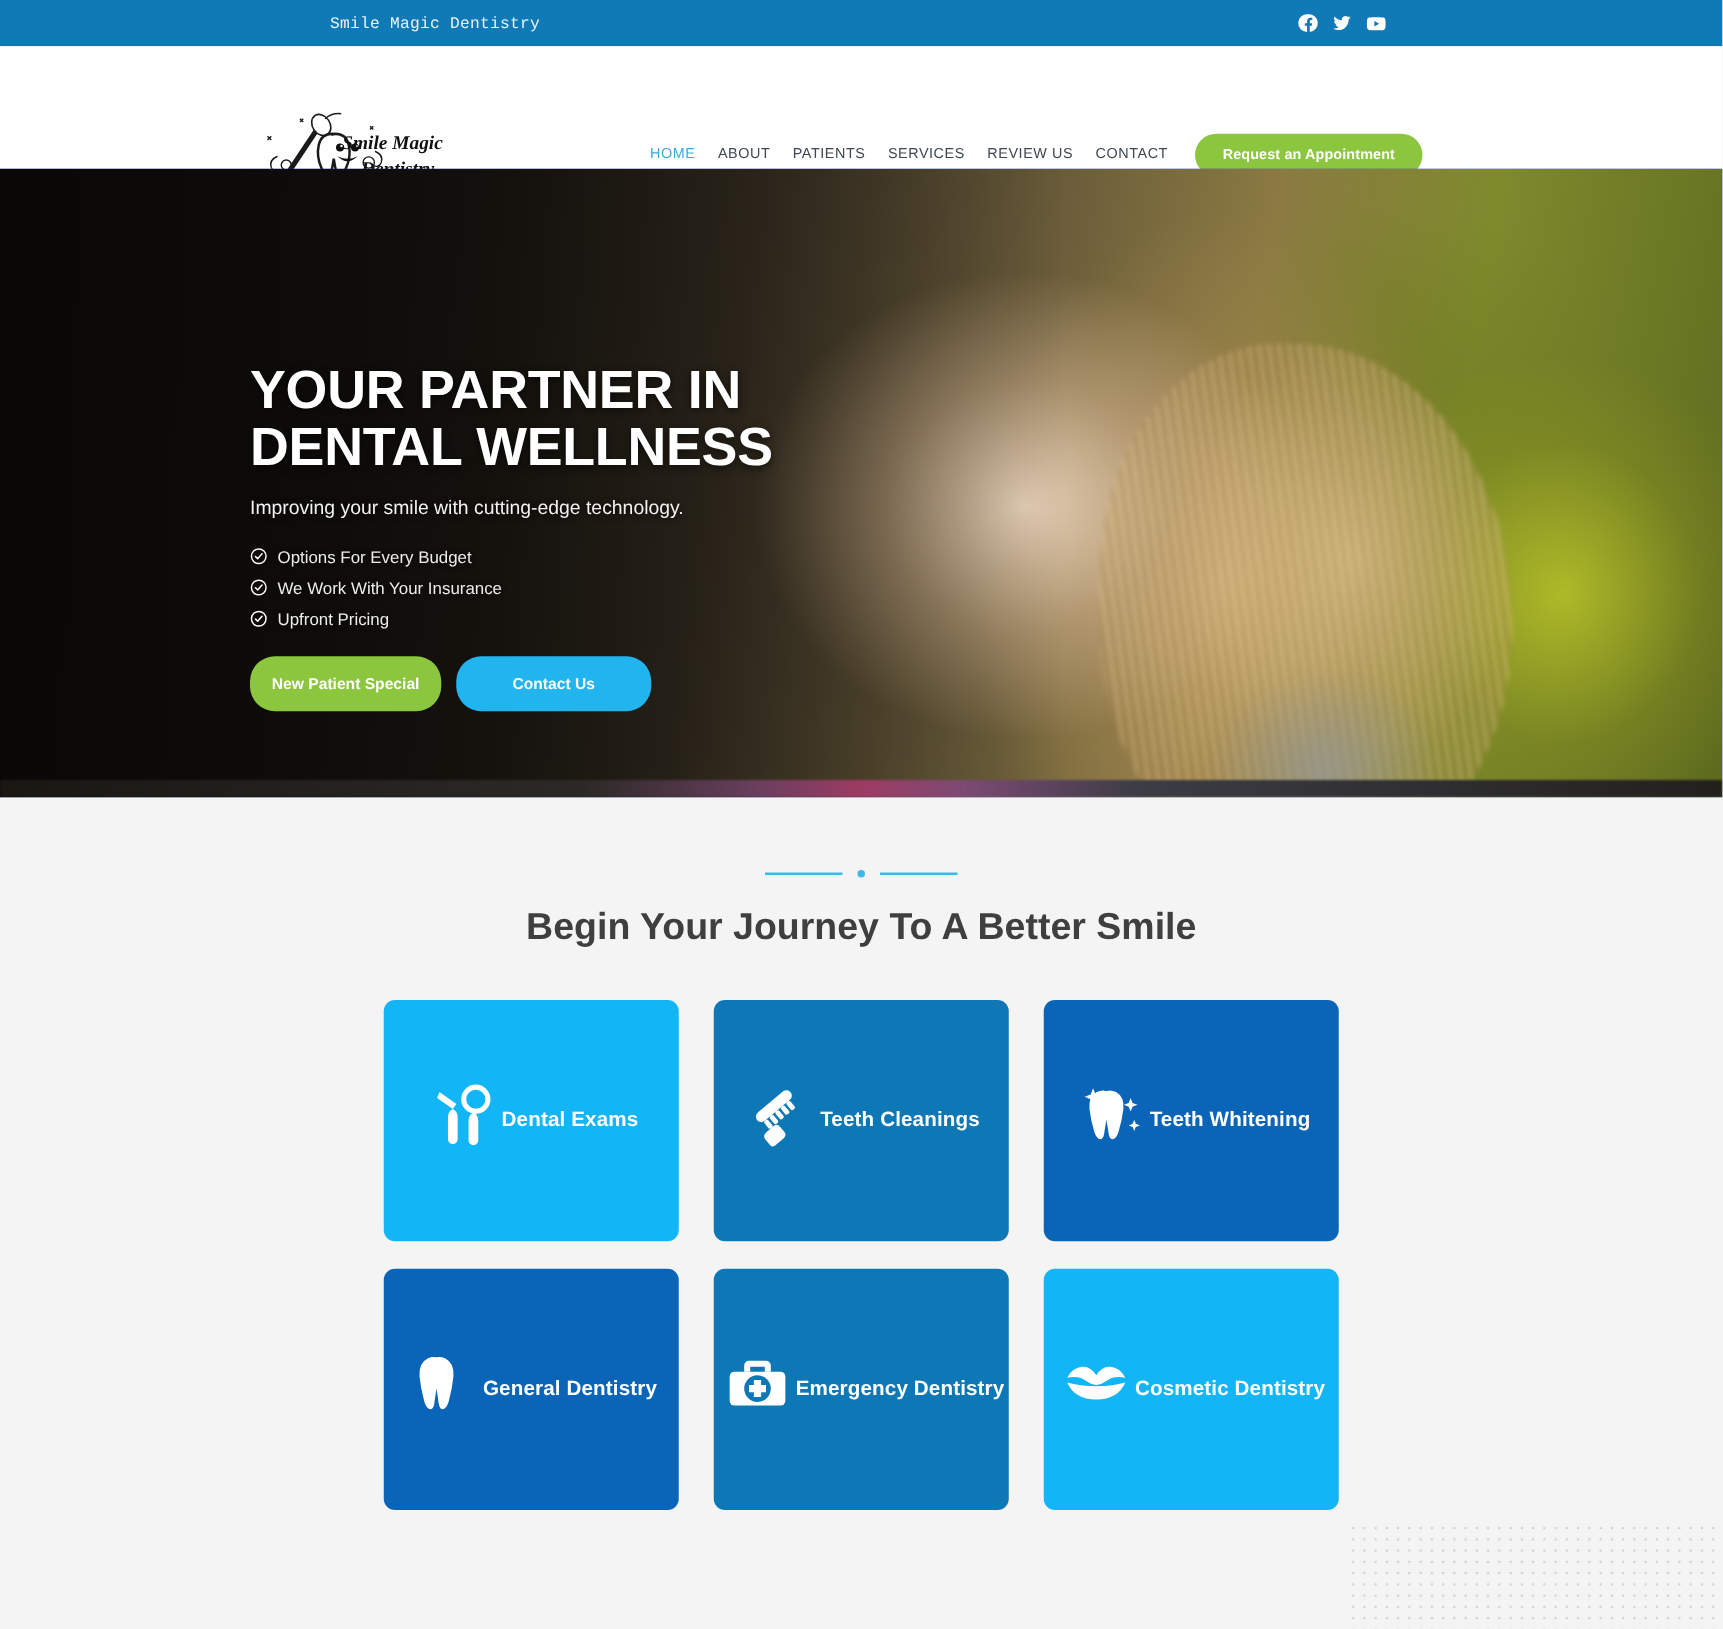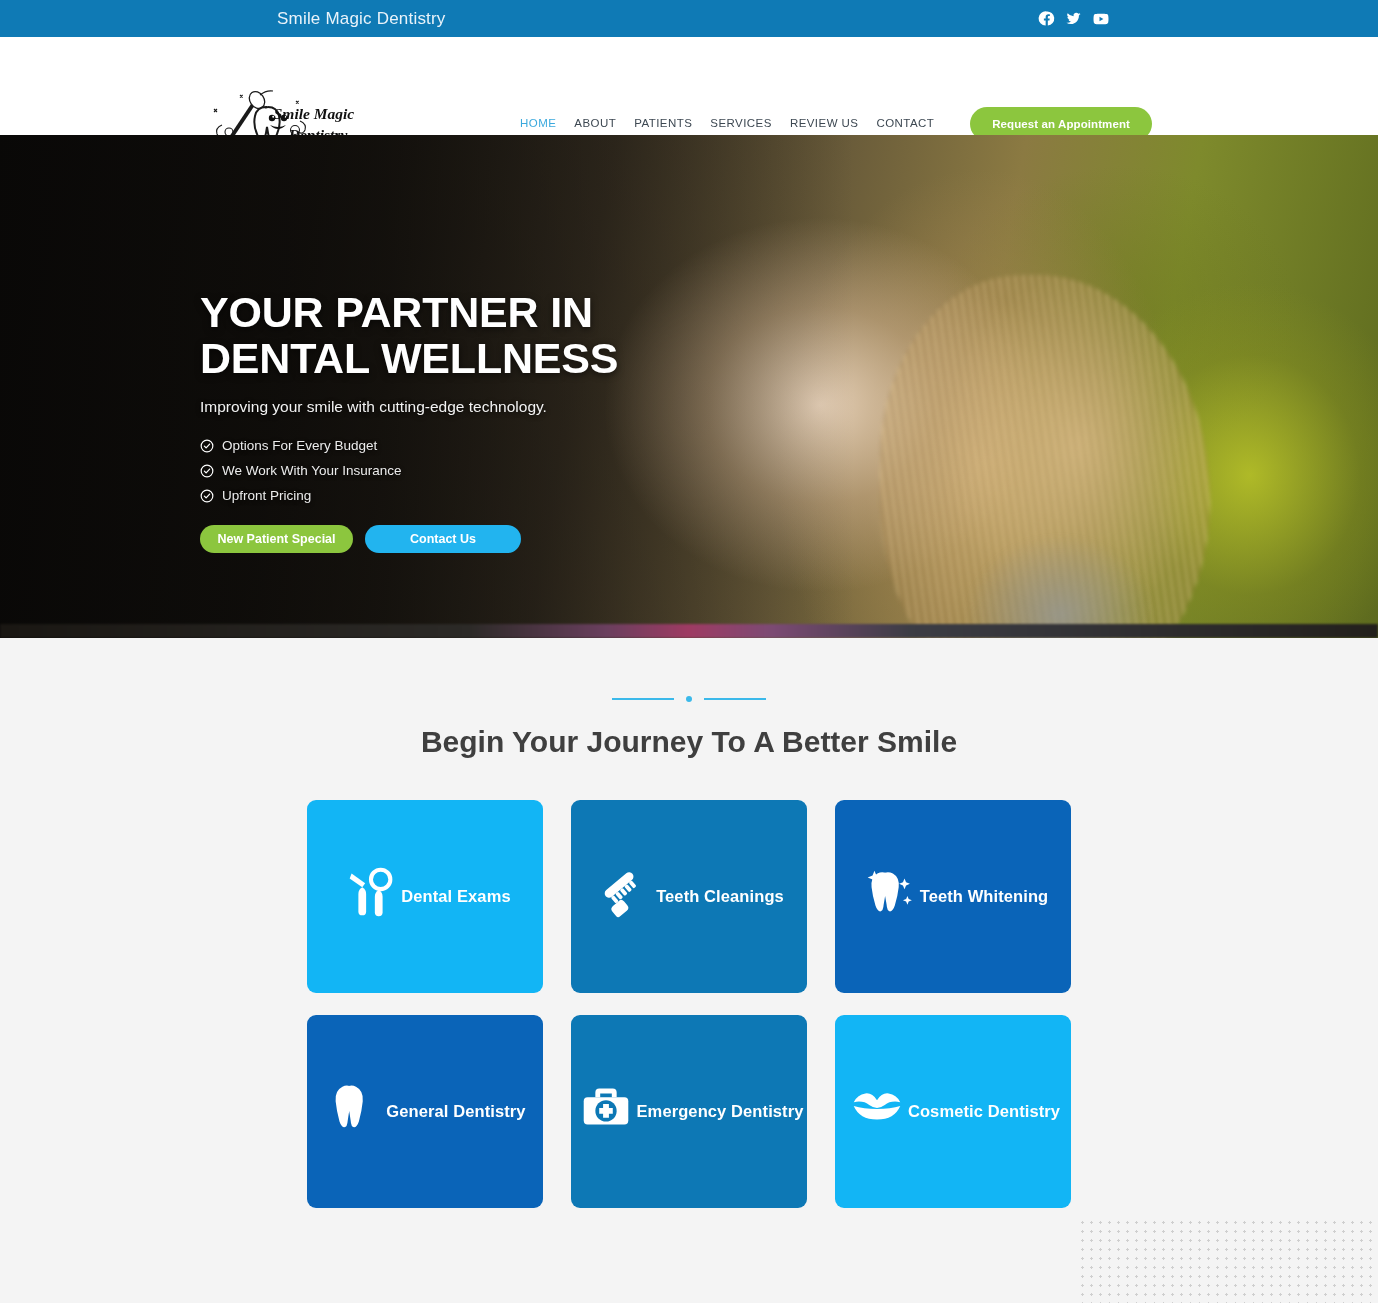--- a/index.html
+++ b/index.html
@@ -13,24 +13,25 @@
   
   .topbar {
     height:37px;
     background:#0f7ab5;
     display:flex;
     align-items:center;
     position:relative;
   }
   .topbar-title {
     position:absolute;
-    left:277px;
+    left:264px;
     color:#e9f3fa;
-    font-size:17px;
+    font-size:13px;
     letter-spacing:.2px;
+    font-family:Liberation Mono, monospace;
   }
   .social {
     position:absolute;
     right:268px;
     display:flex;
     gap:10px;
     align-items:center;
   }
   .social svg { display:block; }
 
@@ -60,21 +61,21 @@
   .nav a {
     font-size:11.5px;
     letter-spacing:.45px;
     color:#3d4852;
     text-decoration:none;
     font-weight:400;
   }
   .nav a.active { color:#3ba9dd; }
   .btn-appt {
     position:absolute;
-    right:226px;
+    right:240px;
     top:70px;
     background:#8cc63e;
     color:#fff;
     border:none;
     border-radius:22px;
     height:34px;
     padding:0 22px;
     font-size:11.5px;
     font-weight:bold;
     font-family:"Liberation Sans", sans-serif;
@@ -143,33 +144,33 @@
   }
   .hero-sub {
     margin-top:17px;
     color:#f2f2f2;
     font-size:15.5px;
     text-shadow:0 1px 5px rgba(0,0,0,.7);
   }
   .hero-list { margin-top:22px; }
   .hero-li {
     display:flex;
-    align-items:flex-end;
+    align-items:flex-start;
     gap:8px;
     margin-bottom:10px;
     color:#ececec;
     font-size:13.5px;
     text-shadow:0 1px 4px rgba(0,0,0,.75);
   }
   .hero-li svg { flex:0 0 auto; }
   .hero-btns { margin-top:22px; display:flex; gap:12px; }
   .hero-btn {
     border:none;
     border-radius:20px;
-    height:28px;
+    height:44px;
     font-size:12.5px;
     font-weight:bold;
     color:#fff;
     font-family:"Liberation Sans", sans-serif;
     cursor:pointer;
   }
   .hero-btn.green { background:#8cc63e; width:153px; }
   .hero-btn.blue  { background:#22b4ef; width:156px; }
 
   

